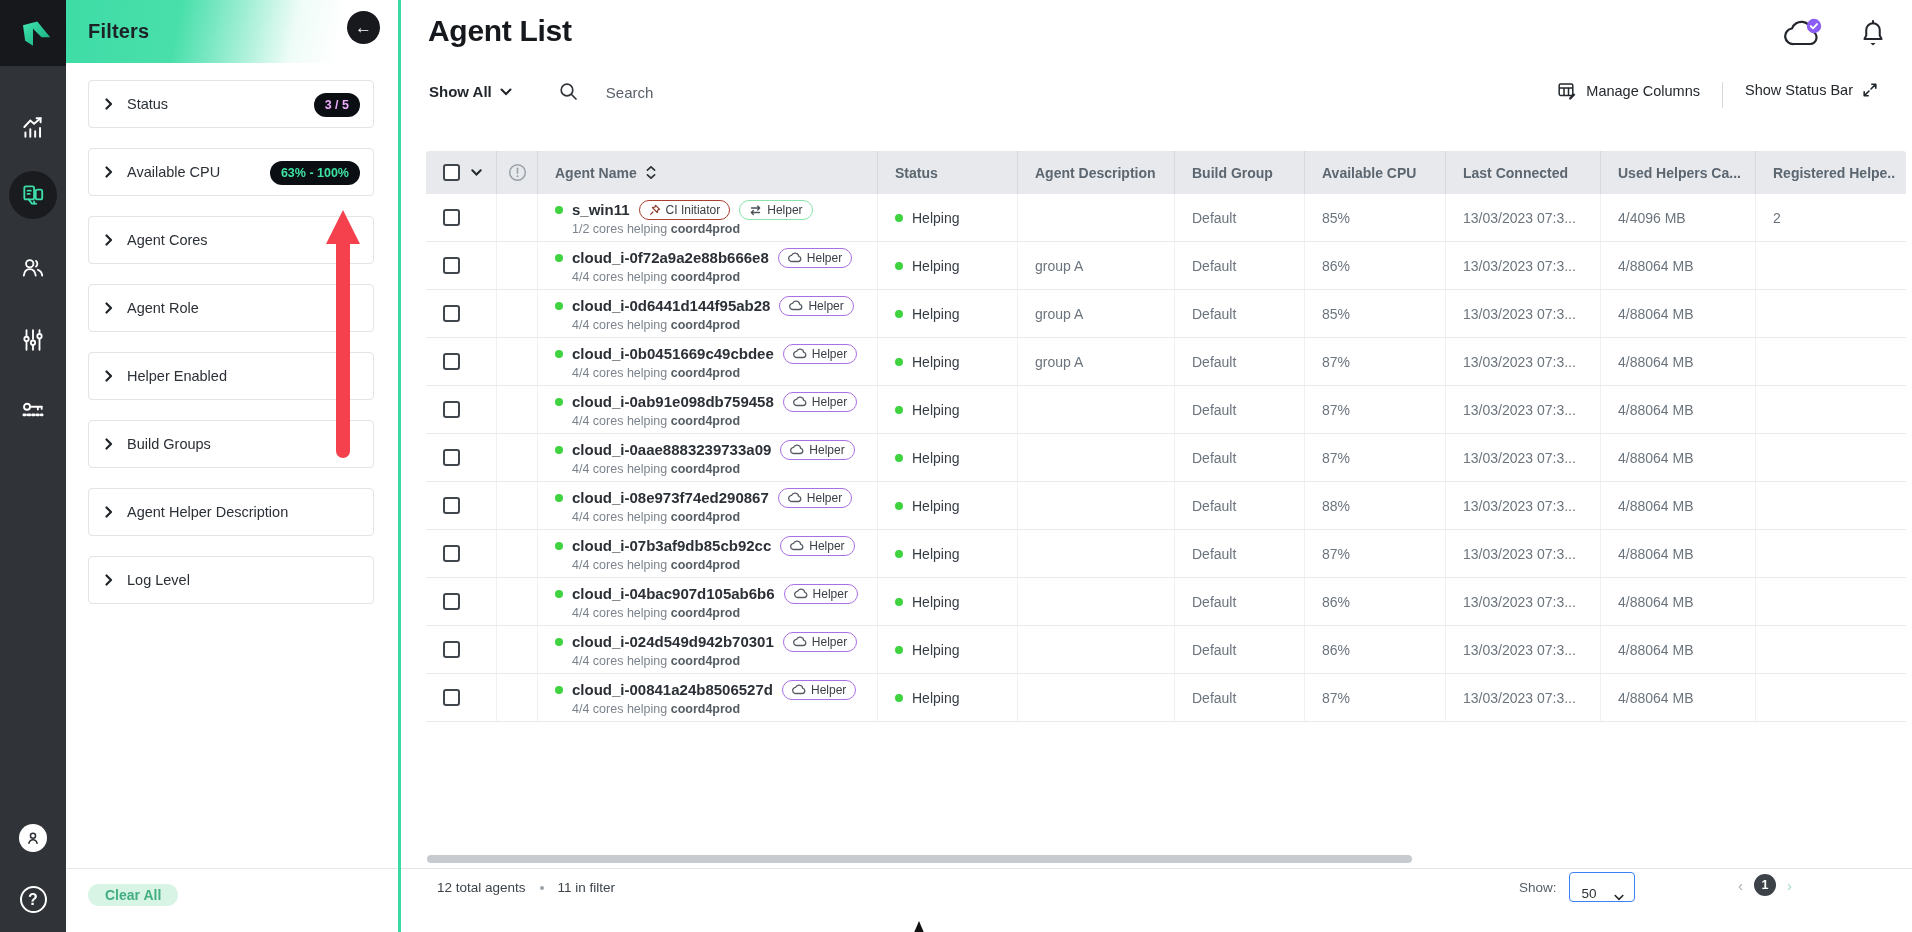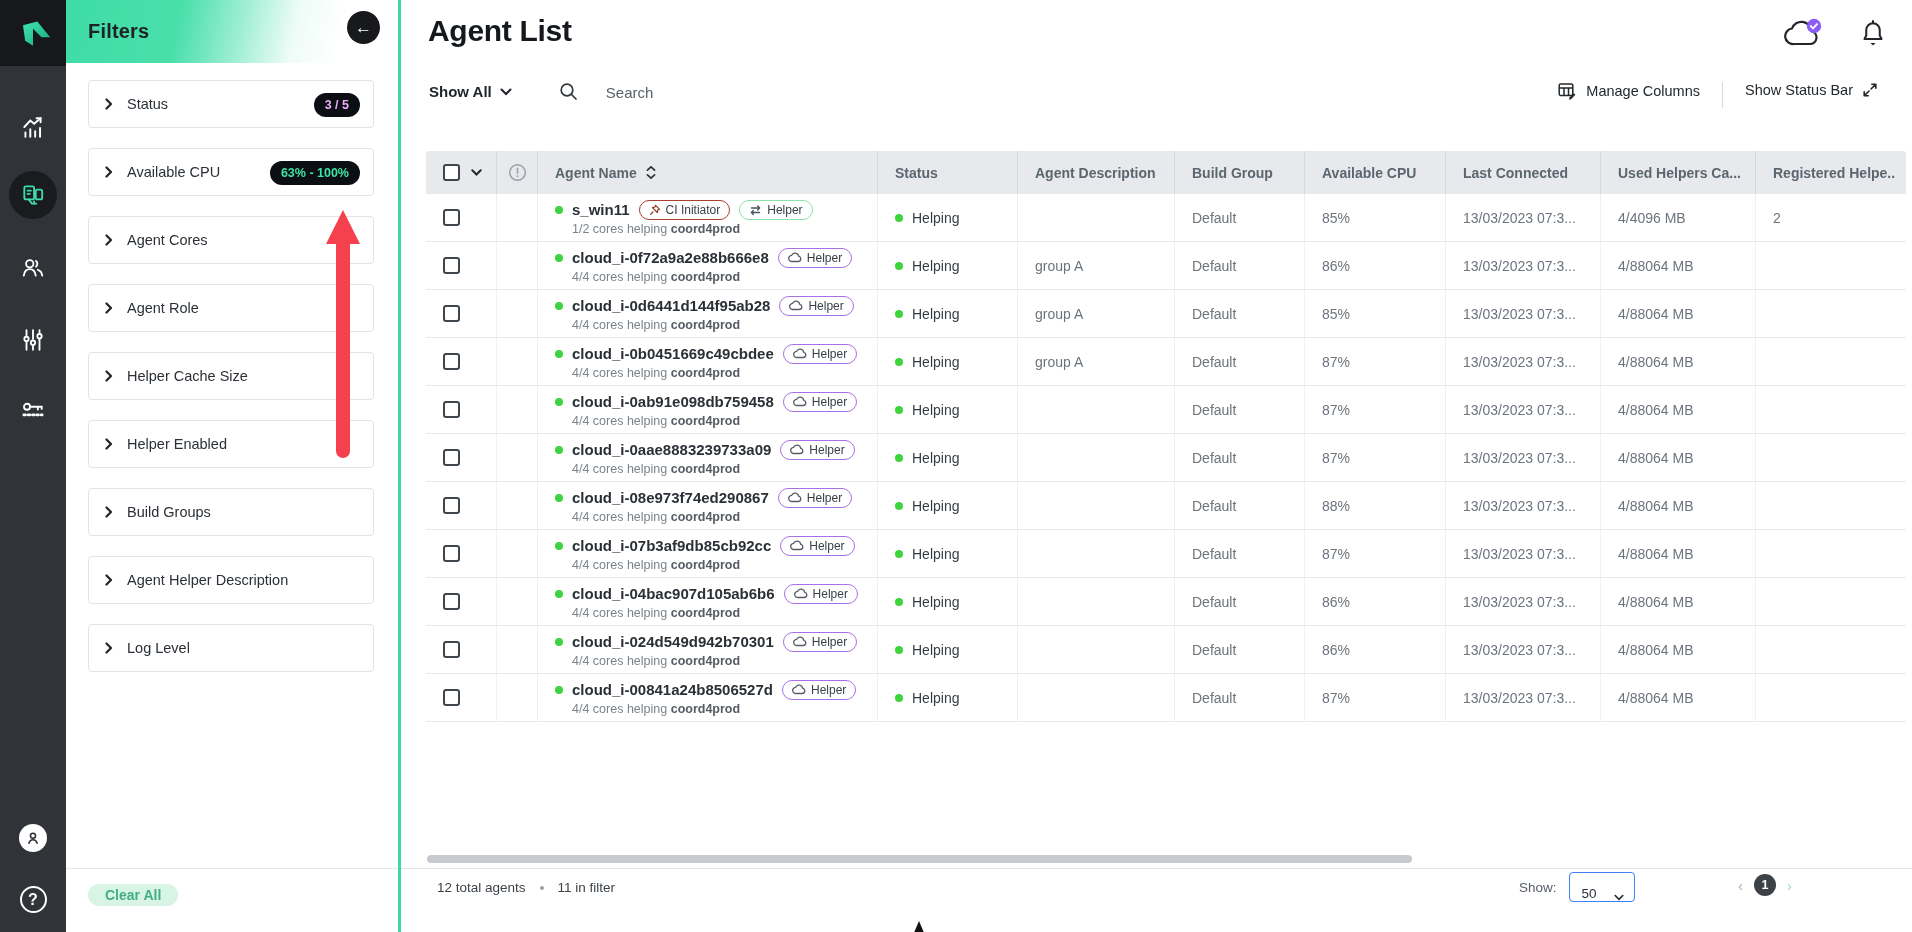--- a/index.html
+++ b/index.html
@@ -225,28 +225,20 @@
             </svg>
           </span>
           <div class="f-label">Agent Role</div>
         </div>
         <div class="f-card">
           <span class="f-chev">
             <svg width="10" height="12" viewBox="0 0 8 12" fill="none" stroke="#1f2429" stroke-width="2.2" stroke-linecap="round" stroke-linejoin="round">
               <path d="M1.5 1.5 6 6l-4.5 4.5"></path>
             </svg>
           </span>
-          <div class="f-label">Helper Cache Size</div>
-        </div>
-        <div class="f-card">
-          <span class="f-chev">
-            <svg width="10" height="12" viewBox="0 0 8 12" fill="none" stroke="#1f2429" stroke-width="2.2" stroke-linecap="round" stroke-linejoin="round">
-              <path d="M1.5 1.5 6 6l-4.5 4.5"></path>
-            </svg>
-          </span>
           <div class="f-label">Helper Enabled</div>
         </div>
         <div class="f-card">
           <span class="f-chev">
             <svg width="10" height="12" viewBox="0 0 8 12" fill="none" stroke="#1f2429" stroke-width="2.2" stroke-linecap="round" stroke-linejoin="round">
               <path d="M1.5 1.5 6 6l-4.5 4.5"></path>
             </svg>
           </span>
           <div class="f-label">Build Groups</div>
         </div>

